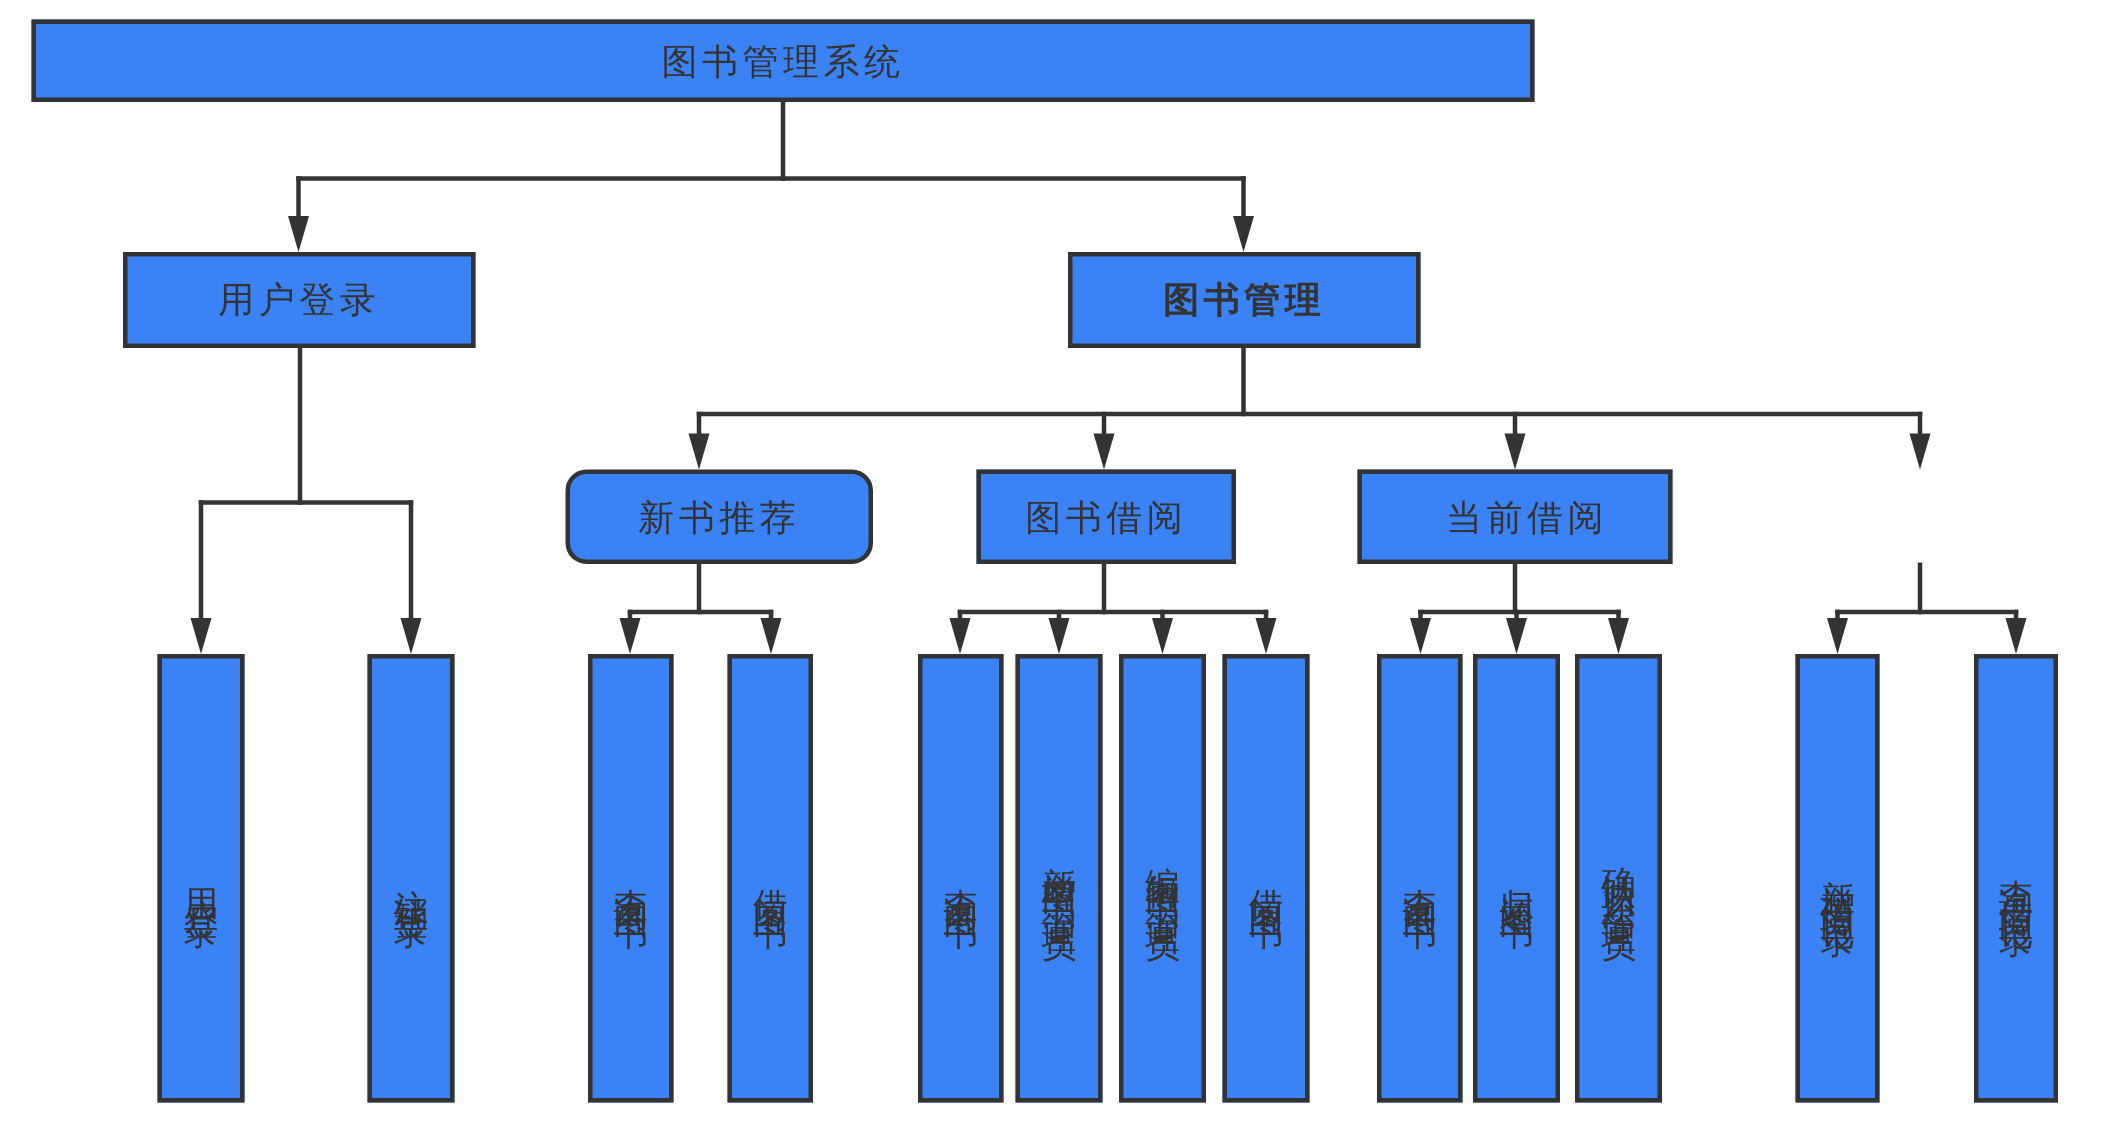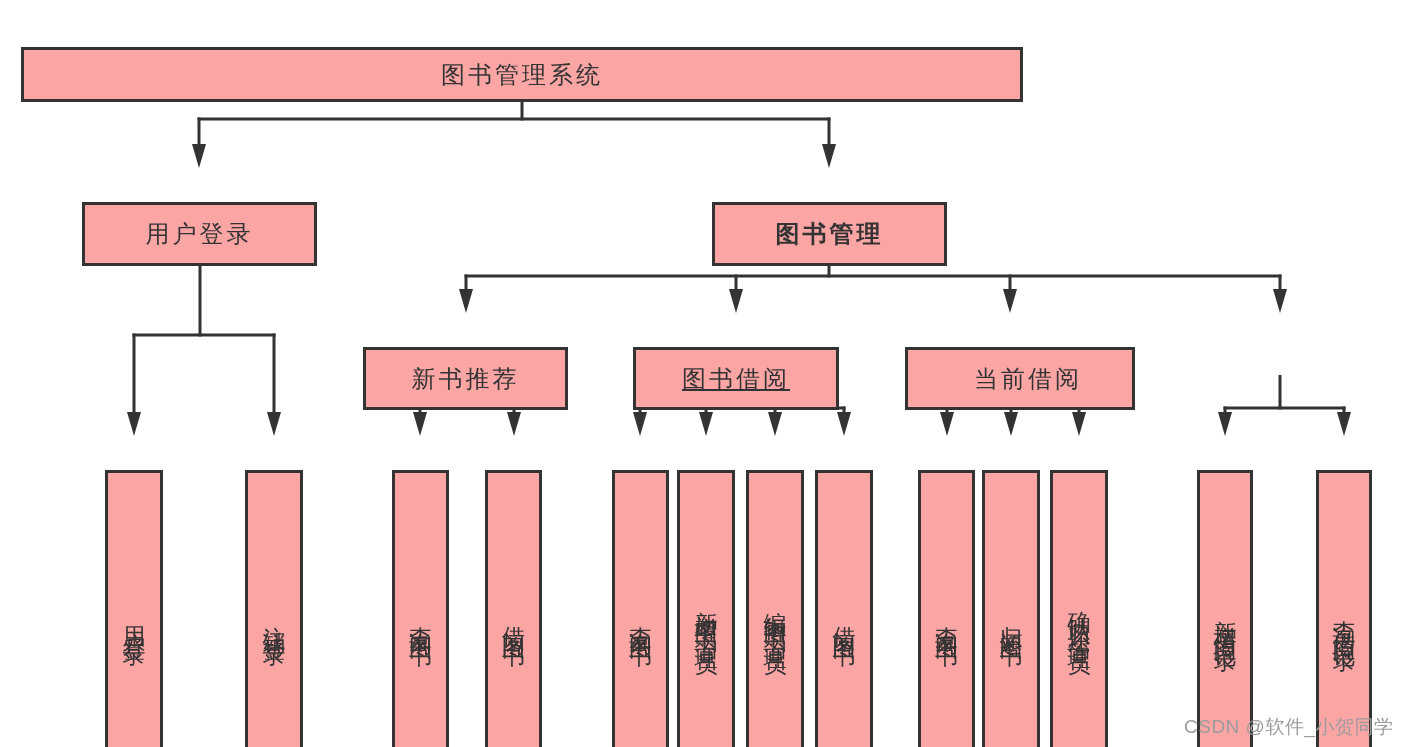--- a/index.html
+++ b/index.html
@@ -25,26 +25,25 @@
     stroke: #333333;
     stroke-width: 3;
   }
   #connectors polygon {
     fill: #333333;
   }
   .node {
     position: absolute;
     box-sizing: border-box;
     border: 3px solid #333333;
-    background: #fca5a5;
+    background: #3b82f6;
     color: #333333;
     display: flex;
     align-items: center;
     justify-content: center;
-    margin-top: 34px;
   }
   .hbox {
     font-size: 24px;
     letter-spacing: 3px;
     white-space: nowrap;
   }
   .vbox {
     writing-mode: vertical-rl;
     text-orientation: mixed;
     font-size: 23px;
@@ -142,37 +141,36 @@
       <line x1="1344" y1="406.5" x2="1344" y2="418"></line>
       <polygon points="1337,412 1351,412 1344,436"></polygon>
     </g>
   </svg>
 
   <div class="node hbox" style="left:21px; top:13px; width:1002px; height:55px;">图书管理系统</div>
 
   <div class="node hbox" style="left:82px; top:168px; width:235px; height:64px;">用户登录</div>
   <div class="node hbox" style="left:712px; top:168px; width:235px; height:64px;font-weight:bold;">图书管理</div>
 
-  <div class="node hbox" style="left:363px; top:313px; width:205px; height:63px;">新书推荐</div>
-  <div class="node hbox" style="left:633px; top:313px; width:206px; height:63px;text-decoration:underline;">图书借阅</div>
-  <div class="node hbox" style="left:905px; top:313px; width:230px; height:63px;padding-left:16px;">当前借阅</div>
+  <div class="node hbox" style="left:377px; top:313px; width:205px; height:63px;border-radius:14px;">新书推荐</div>
+  <div class="node hbox" style="left:651px; top:313px; width:173px; height:63px;">图书借阅</div>
+  <div class="node hbox" style="left:905px; top:313px; width:210px; height:63px;padding-left:16px;">当前借阅</div>
 
   <div class="node vbox" style="left:105px; top:436px; width:58px; height:299px;">用户登录</div>
   <div class="node vbox" style="left:245px; top:436px; width:58px; height:299px;">注销登录</div>
 
   <div class="node vbox" style="left:392px; top:436px; width:57px; height:299px;">查询图书</div>
   <div class="node vbox" style="left:485px; top:436px; width:57px; height:299px;">借阅图书</div>
 
   <div class="node vbox" style="left:612px; top:436px; width:57px; height:299px;">查询图书</div>
   <div class="node vbox" style="left:677px; top:436px; width:58px; height:299px;">新增图书（管理员）</div>
   <div class="node vbox" style="left:746px; top:436px; width:58px; height:299px;">编辑图书（管理员）</div>
   <div class="node vbox" style="left:815px; top:436px; width:58px; height:299px;">借阅图书</div>
 
   <div class="node vbox" style="left:918px; top:436px; width:57px; height:299px;">查询图书</div>
   <div class="node vbox" style="left:982px; top:436px; width:58px; height:299px;">归还图书</div>
   <div class="node vbox" style="left:1050px; top:436px; width:58px; height:299px;">确认归还（管理员）</div>
 
   <div class="node vbox" style="left:1197px; top:436px; width:56px; height:299px;">新增借阅记录</div>
   <div class="node vbox" style="left:1316px; top:436px; width:56px; height:299px;">查询借阅记录</div>
 
-  <div class="watermark">CSDN @软件_小贺同学</div>
 
 </div>
 
 </body></html>

